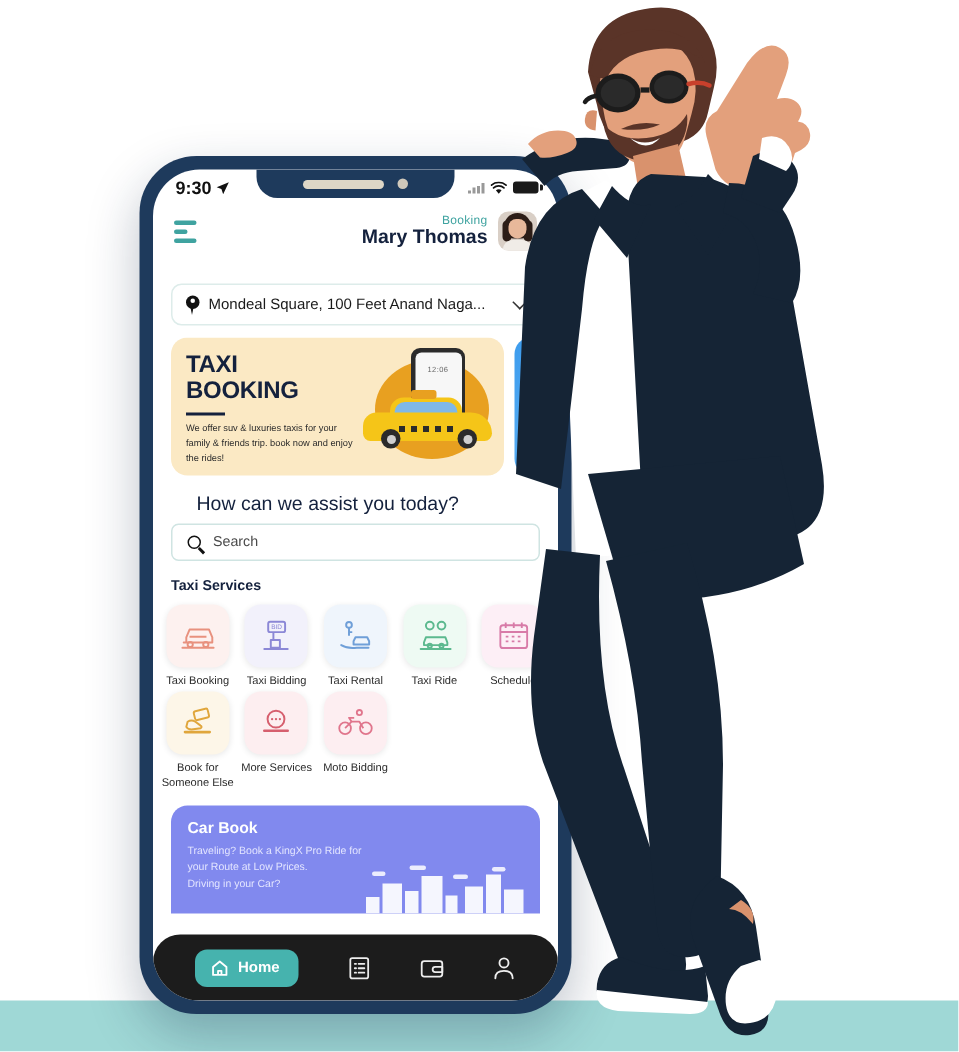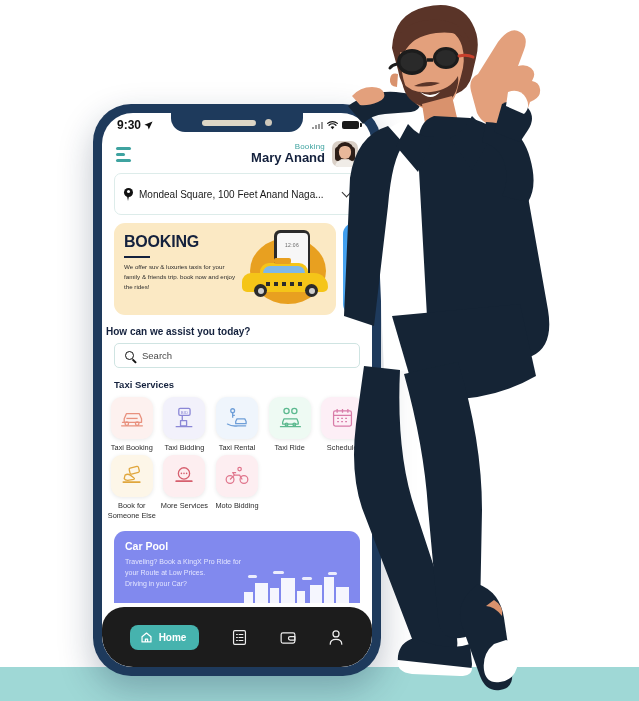--- a/index.html
+++ b/index.html
@@ -87,22 +87,22 @@
     background:#d9cfc6; flex:0 0 26px; position:relative;
   }
   .avatar .hair { position:absolute; left:4px; top:1px; width:18px; height:17px; background:#2c1d17; border-radius:9px 9px 6px 6px; }
   .avatar .face { position:absolute; left:7px; top:5px; width:12px; height:13px; background:#e8b89a; border-radius:6px 6px 7px 7px; }
   .avatar .hair2 { position:absolute; left:3px; top:6px; width:6px; height:14px; background:#2c1d17; border-radius:4px; }
   .avatar .hair3 { position:absolute; right:3px; top:6px; width:6px; height:14px; background:#2c1d17; border-radius:4px; }
   .avatar .body { position:absolute; left:3px; bottom:0; width:20px; height:7px; background:#f0ece7; border-radius:9px 9px 0 0; }
 
   
   .location-bar {
-    flex:0 0 auto; margin:1px 12px 8px 12px;
-    height:42px; border:1px solid #ddecea; border-radius:7px;
+    flex:0 0 auto; margin:17px 12px 8px 12px;
+    height:28px; border:1px solid #ddecea; border-radius:7px;
     display:flex; align-items:center; gap:6px; padding:0 9px;
     background:#fff;
   }
   .pin { width:9px; height:13px; flex:0 0 9px; position:relative; }
   .pin:before{content:"";position:absolute;top:0;left:0;width:9px;height:9px;border-radius:50%;background:#111;}
   .pin:after{content:"";position:absolute;bottom:0;left:2.7px;width:0;height:0;border-left:1.8px solid transparent;border-right:1.8px solid transparent;border-top:5px solid #111;}
   .pin em{position:absolute;top:2.7px;left:2.9px;width:3.2px;height:3.2px;border-radius:50%;background:#fff;z-index:2;}
   .loc-text { font-size:10px; color:#1a1a1a; flex:1; white-space:nowrap; overflow:hidden; }
   .chev { width:7px; height:7px; border-right:1.6px solid #333; border-bottom:1.6px solid #333; transform:rotate(45deg); margin-top:-3px; }
 
@@ -136,21 +136,21 @@
   .banner2 {
     flex:0 0 62px; height:92px; border-radius:11px;
     background:linear-gradient(160deg,#3d9ced,#5bb0f5);
     padding:11px 9px; overflow:hidden;
   }
   .b2-title { font-size:16px; font-weight:bold; color:#fff; line-height:1.06; }
   .b2-rule { width:20px; height:2.5px; background:#fff; margin:5px 0 4px; }
   .b2-sub { font-size:6.2px; color:#d6ecff; line-height:1.55; }
 
   
-  .assist-title { font-size:10px; font-weight:bold; color:#14213d; padding:11px 4px 6px; }
+  .assist-title { font-size:13px; font-weight:normal; color:#14213d; padding:11px 29px 6px; }
   .searchbar {
     margin:0 12px; height:25px; border:1px solid #cfe4e2; border-radius:5px;
     display:flex; align-items:center; gap:8px; padding:0 10px; background:#fff;
   }
   .mag { width:9px; height:9px; border:1.6px solid #111; border-radius:50%; position:relative; flex:0 0 9px; }
   .mag:after{content:"";position:absolute;right:-3.5px;bottom:-2.5px;width:4.5px;height:1.6px;background:#111;transform:rotate(45deg);}
   .search-ph { font-size:9.5px; color:#4a4a4a; }
 
   
   .svc-title { font-size:9.5px; font-weight:bold; color:#14213d; padding:11px 12px 7px; }
@@ -169,21 +169,21 @@
     background:#8189ee; padding:9px 11px; position:relative; overflow:hidden;
   }
   .cp-title { font-size:10.5px; font-weight:bold; color:#fff; margin-bottom:4px; }
   .cp-sub { font-size:7px; color:#e3e5ff; line-height:1.62; max-width:140px; }
   .skyline { position:absolute; right:0; bottom:0; width:120px; height:36px; }
   .bld { position:absolute; bottom:0; background:#fff; opacity:.92; }
   .cloud { position:absolute; background:#fff; opacity:.85; height:3px; border-radius:2px; }
 
   
   .bottomnav {
-    position:absolute; left:0; bottom:0; width:100%; height:60px;
+    position:absolute; left:0; bottom:0; width:100%; height:44px;
     background:#1c1c1c; border-radius:22px 22px 31px 31px;
     display:flex; align-items:center; justify-content:space-around;
     padding:0 12px; z-index:12;
   }
   .nav-home {
     display:flex; align-items:center; gap:6px;
     background:#46b3ae; border-radius:8px; padding:6px 13px 6px 10px;
     cursor:pointer;
   }
   .nav-home-label { font-size:10px; color:#fff; font-weight:bold; }
@@ -230,21 +230,21 @@
 
     <div class="app-header">
       <div class="burger">
         <span></span>
         <span></span>
         <span></span>
       </div>
       <div class="user-wrap">
         <div class="user-text">
           <div class="welcome">Booking</div>
-          <div class="username">Mary Anand</div>
+          <div class="username">Mary Thomas</div>
         </div>
         <div class="avatar">
           <div class="hair"></div>
           <div class="hair2"></div>
           <div class="hair3"></div>
           <div class="face"></div>
           <div class="body"></div>
         </div>
       </div>
     </div>
@@ -254,20 +254,21 @@
           <em></em>
         </span>
       <span class="loc-text">Mondeal Square, 100 Feet Anand Naga...</span>
       <span class="chev"></span>
     </div>
 
     <div class="content">
 
       <div class="banner-row">
         <div class="banner">
+          <div class="b-title">TAXI</div>
           <div class="b-title">BOOKING</div>
           <div class="b-rule"></div>
           <div class="b-sub">We offer suv &amp; luxuries taxis for your family &amp; friends trip. book now and enjoy the rides!</div>
           <div class="b-art">
             <div class="b-circle"></div>
             <div class="b-phone">
               <div class="b-phone-in">12:06</div>
             </div>
             <div class="b-taxi">
               <div class="taxi-top"></div>
@@ -393,21 +394,21 @@
                 <circle cx="23" cy="17" r="4.5"></circle>
               <path d="M7 17 l5-5 h6 l3 5" stroke-linejoin="round"></path>
               <path d="M12 12 l-2-3 h4" stroke-linejoin="round"></path>
             </svg>
           </div>
           <div class="svc-label">Moto Bidding</div>
         </div>
       </div>
 
       <div class="carpool">
-        <div class="cp-title">Car Pool</div>
+        <div class="cp-title">Car Book</div>
         <div class="cp-sub">Traveling? Book a KingX Pro Ride for</div>
         <div class="cp-sub">your Route at Low Prices.</div>
         <div class="cp-sub">Driving in your Car?</div>
         <div class="skyline">
           <span class="bld" style="left:4px;width:9px;height:11px"></span>
           <span class="bld" style="left:15px;width:13px;height:20px"></span>
           <span class="bld" style="left:30px;width:9px;height:15px"></span>
           <span class="bld" style="left:41px;width:14px;height:25px"></span>
           <span class="bld" style="left:57px;width:8px;height:12px"></span>
           <span class="bld" style="left:70px;width:12px;height:18px"></span>

